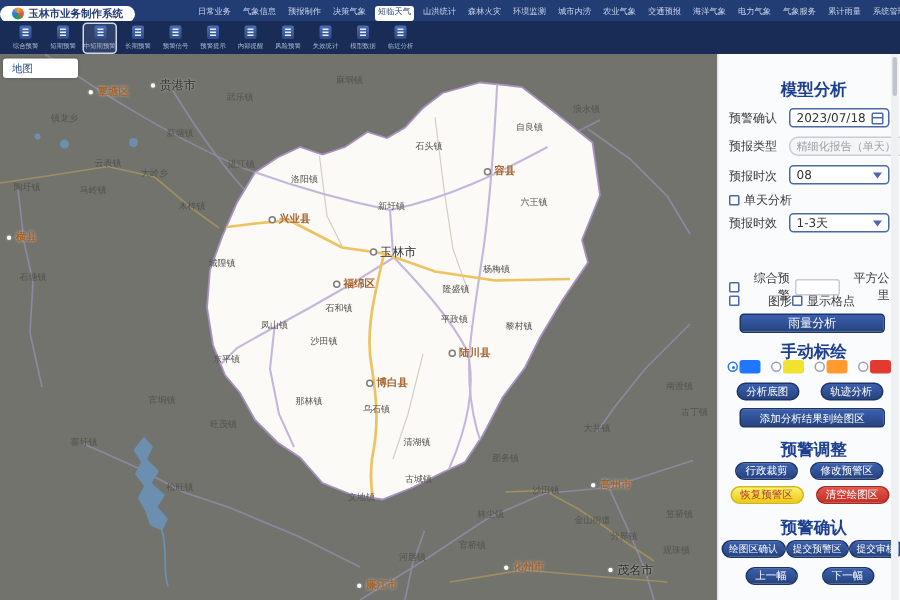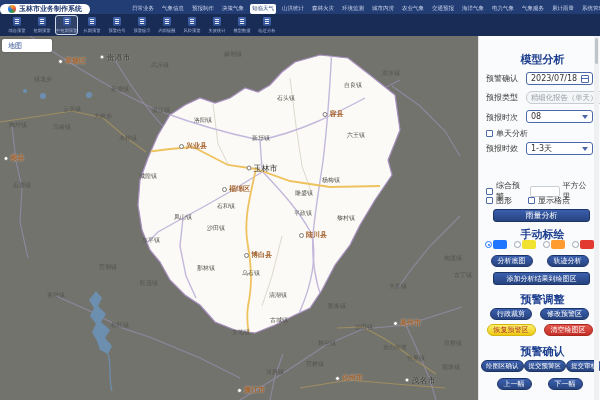--- a/index.html
+++ b/index.html
@@ -38,21 +38,21 @@
   .sidebar { position:absolute; left:478px; top:36px; width:128px; height:364px; background:#fafbfc; border-left:1px solid #e2e4e8; }
   .ptitle { position:absolute; left:0; width:100%; text-align:center; font-size:11px; font-weight:bold; color:#1d3f8f; }
   .frow { position:absolute; left:7px; right:13px; display:flex; align-items:center; }
   .flabel { width:40px; font-size:8px; color:#3a3a3a; flex:none; }
   .fctrl { flex:1; height:13px; border:1px solid #4b68a8; border-radius:3px; background:#fff; display:flex; align-items:center; padding:0 4px; font-size:8px; color:#333; position:relative; }
   .fctrl.disabled { border-color:#c8ccd4; background:#f4f5f7; color:#9aa0a6; border-radius:6px; }
   .chev { position:absolute; right:4px; width:0; height:0; border-left:3px solid transparent; border-right:3px solid transparent; border-top:4px solid #4b68a8; }
   .cal { position:absolute; right:3px; width:8px; height:8px; border:1px solid #4b68a8; border-radius:1px; background:#fff; }
   .cal::before { content:""; position:absolute; left:0; right:0; top:2px; height:1px; background:#4b68a8; }
   .cb { width:7px; height:7px; border:1px solid #4b68a8; border-radius:1px; background:#fff; margin-right:3px; flex:none; cursor:pointer; }
-  .cb-label { font-size:8px; color:#3a3a3a; }
+  .cb-label { font-size:8px; color:#3a3a3a;text-align:right; }
   .mini-input { width:30px; height:11px; border:1px solid #c8ccd4; border-radius:2px; background:#fff; margin:0 3px; font-size:8px; padding:0 2px; }
   .btn { display:flex; align-items:center; justify-content:center; color:#fff; background:linear-gradient(#3a5fae,#27447f); border:1px solid #1d3468; cursor:pointer; white-space:nowrap; }
   .btn-wide { position:absolute; left:14px; right:16px; height:13px; border-radius:3px; font-size:8px; }
   .pill { border-radius:7px; font-size:7px; padding:0 6px; height:12px; }
   .btn-yellow { background:linear-gradient(#fdf06e,#ecc913); color:#b03a2e; border-color:#d4b40f; }
   .btn-red { background:linear-gradient(#e3564d,#c32f26); border-color:#a8271f; }
   .hrow { position:absolute; left:6px; right:12px; display:flex; align-items:center; justify-content:space-between; }
   .hrow.center { justify-content:center; gap:14px; }
   .color-opt { display:flex; align-items:center; gap:1px; cursor:pointer; }
   .radio { width:7px; height:7px; border:1px solid #9aa2b1; border-radius:50%; background:#fff; position:relative; flex:none; }

